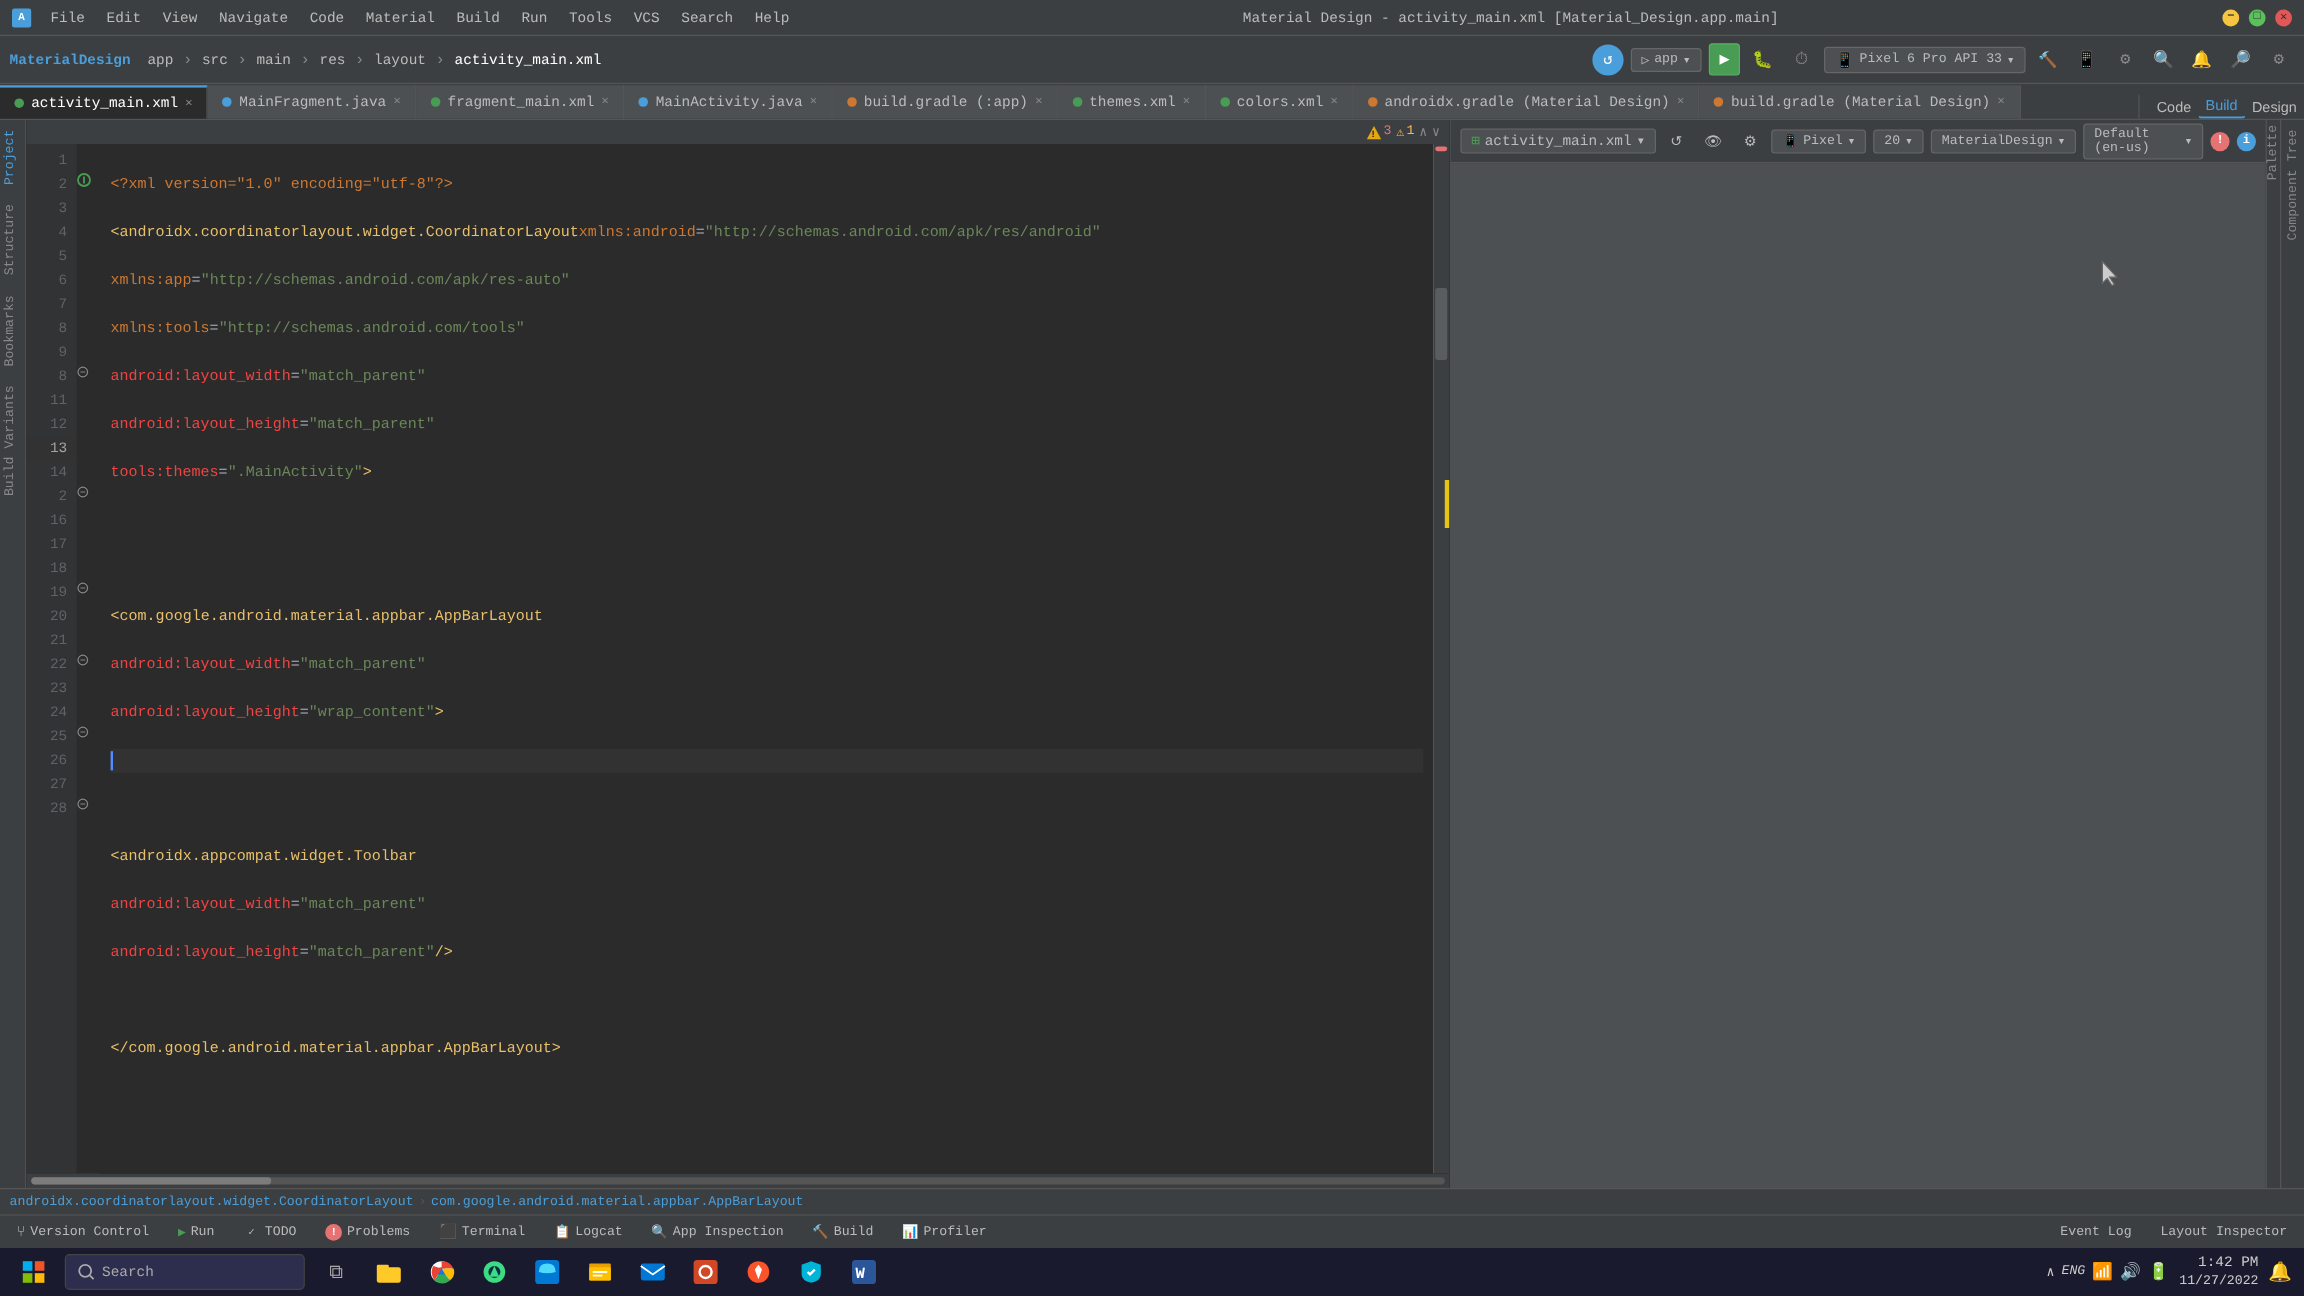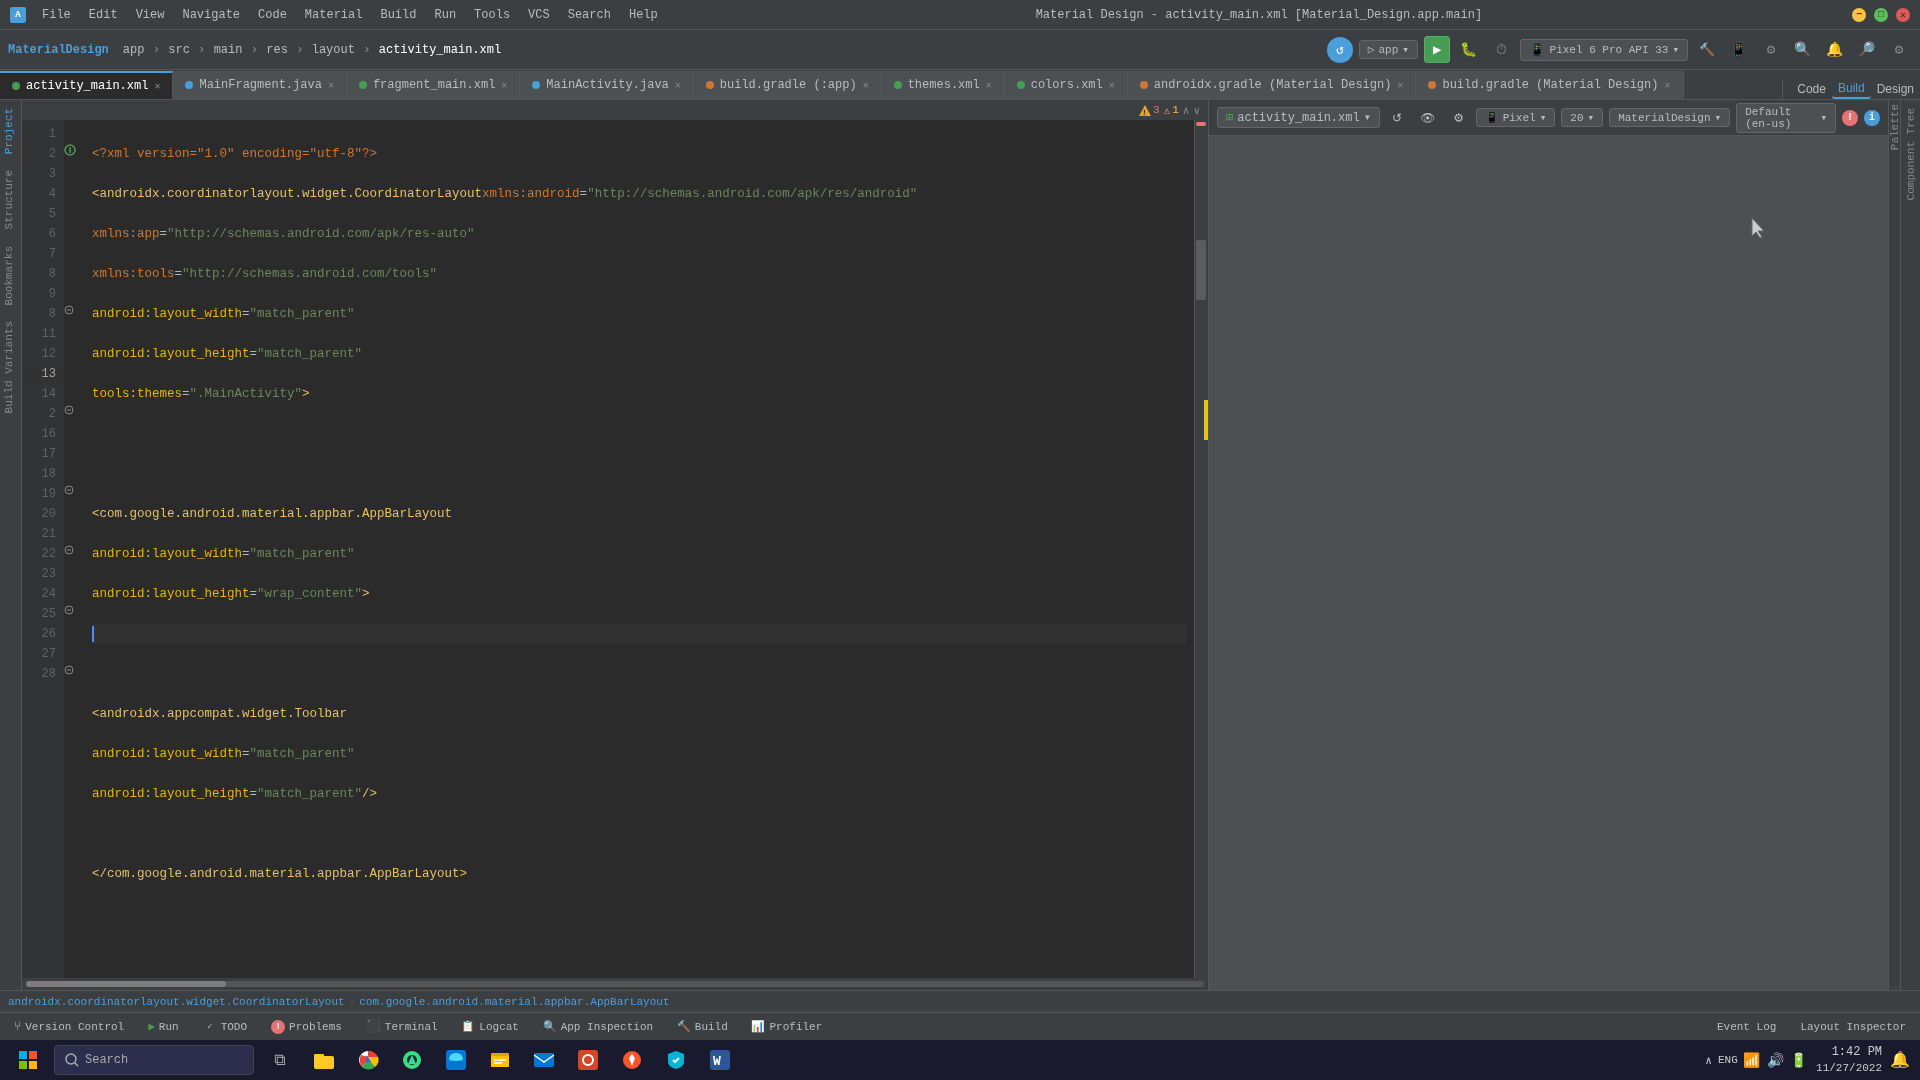--- a/index.html
+++ b/index.html
@@ -212,21 +212,21 @@
       align-items: center;
       position: relative;
     }
     .code-line.current-line {
       background: #323232;
     }
 
     
     .xml-tag { color: #e8bf6a; }
     .xml-bracket { color: #e8bf6a; }
-    .xml-attr { color: #eab308; text-align: right; }
+    .xml-attr { color: #ef4444; text-align: right; }
     .xml-value { color: #6a8759; }
     .xml-ns { color: #cc7832; }
     .xml-decl { color: #cc7832; }
 
     
     #right-panel {
       width: 680px;
       background: #3c3f41;
       border-left: 1px solid #555;
       display: flex;
@@ -1010,21 +1010,21 @@
       <rect x="1" y="1" width="20" height="20" rx="3" fill="#2b579a"></rect>
       <text x="4" y="16" fill="white" font-size="13" font-weight="bold">W</text>
     </svg>
   </div>
 
   <div class="taskbar-spacer"></div>
 
   <div id="taskbar-right">
     <div id="system-tray">
       <span style="cursor:pointer;color:#ccc;font-size:11px;">∧</span>
-      <span style="cursor:pointer;color:#ccc;font-size:11px;">ENG</span>
+      <span style="cursor:pointer;color:#ccc;font-size:11px;font-style:italic;">ENG</span>
       <span style="cursor:pointer;color:#ccc;font-size:14px;">📶</span>
       <span style="cursor:pointer;color:#ccc;font-size:14px;">🔊</span>
       <span style="cursor:pointer;color:#ccc;font-size:14px;">🔋</span>
     </div>
     <div style="cursor:pointer;text-align:right;line-height:1.4;">
       <div style="font-size:12px;color:#ccc;">1:42 PM</div>
       <div style="font-size:11px;color:#ccc;">11/27/2022</div>
     </div>
     <span style="font-size:16px;cursor:pointer;color:#ccc;">🔔</span>
   </div>

